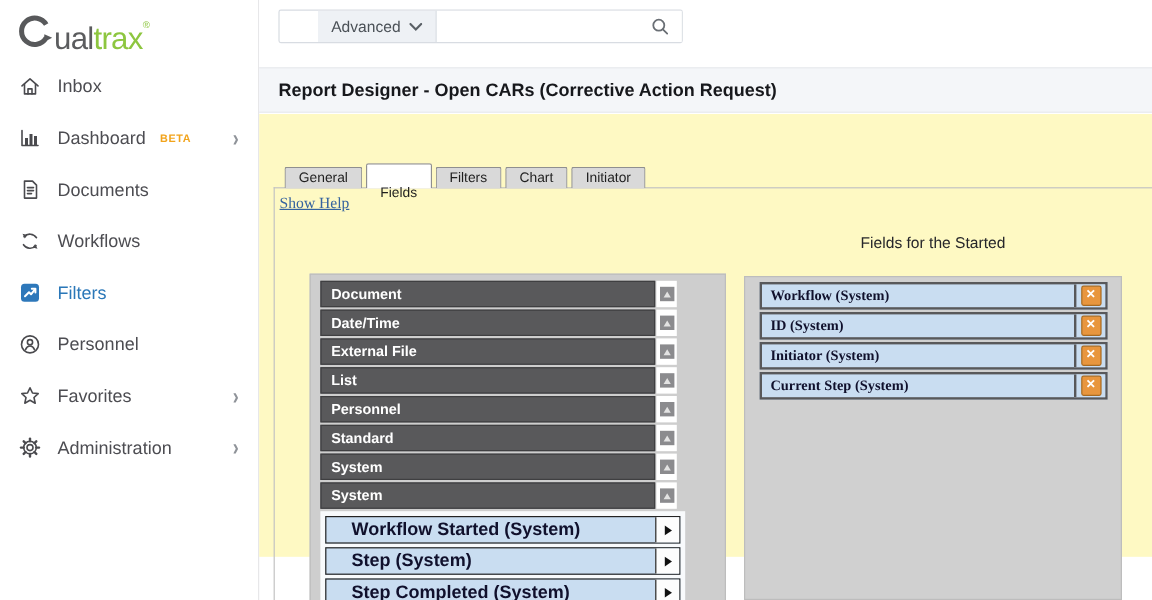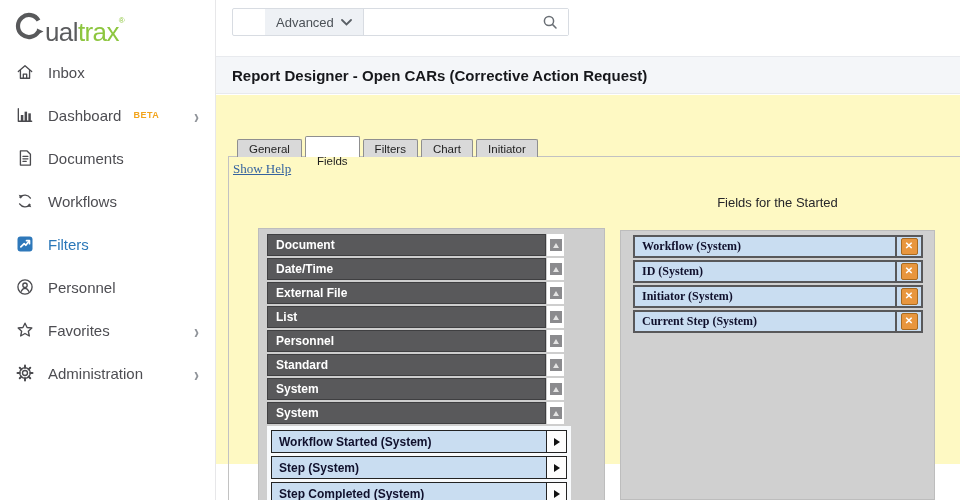--- a/index.html
+++ b/index.html
@@ -45,21 +45,21 @@
 
   
   .panel-left{position:absolute;left:42px;top:133px;width:347px;height:275px;background:#cecece;border:1px solid #bdbdbd;box-sizing:border-box;padding:5px 0 0 8px;}
   .cat-row{width:297px;height:22px;margin-bottom:2px;display:flex;cursor:pointer;}
   .cat-label{flex:1;background:#59595b;border:1px solid #3f3f41;color:#fff;font-weight:bold;font-size:12px;display:flex;align-items:center;padding-left:8px;box-sizing:border-box;}
   .cat-btn{width:17px;margin-left:1px;background:#fff;display:flex;align-items:center;justify-content:center;cursor:pointer;}
   .cat-btn-inner{width:12px;height:12px;background:#8b8b8e;display:flex;align-items:center;justify-content:center;}
   .tri-up{width:0;height:0;border-left:3.5px solid transparent;border-right:3.5px solid transparent;border-bottom:5px solid #e3e3e3;}
   .expanded{width:304px;background:#f8fafc;padding:4px;box-sizing:border-box;margin-top:1px;}
   .field-row{height:21px;margin-bottom:3px;display:flex;border:1px solid #232323;background:#c9ddf1;cursor:pointer;}
-  .field-label{flex:1;font-size:12px;font-weight:bold;color:#10102c;display:flex;align-items:center;padding-left:7px;}
+  .field-label{flex:1;font-size:15px;font-weight:bold;color:#10102c;display:flex;align-items:center;padding-left:21px;}
   .field-arrow{width:19px;border-left:1px solid #232323;background:#fdfdfd;display:flex;align-items:center;justify-content:center;cursor:pointer;}
   .tri-right{width:0;height:0;border-top:4px solid transparent;border-bottom:4px solid transparent;border-left:6px solid #111;}
 
   
   .panel-right{position:absolute;left:404px;top:135px;width:315px;height:270px;background:#d0d0d0;border:1px solid #bdbdbd;box-sizing:border-box;padding:4px 0 0 12px;}
   .rep-row{width:290px;height:23px;margin-bottom:2px;display:flex;border:2px solid #58585a;background:#c9ddf1;box-sizing:border-box;cursor:pointer;}
   .rep-label{flex:1;font-size:12px;font-weight:bold;color:#10102c;display:flex;align-items:center;padding-left:7px;font-family:Liberation Serif, serif;}
   .rep-x-cell{width:24px;border-left:2px solid #58585a;display:flex;align-items:center;justify-content:center;background:#c9ddf1;}
   .x-btn{width:15px;height:15px;background:#e8963e;border:1px solid #a96b21;border-radius:2px;color:#fff;font-size:10px;font-weight:bold;line-height:14px;text-align:center;cursor:pointer;}
 </style>

